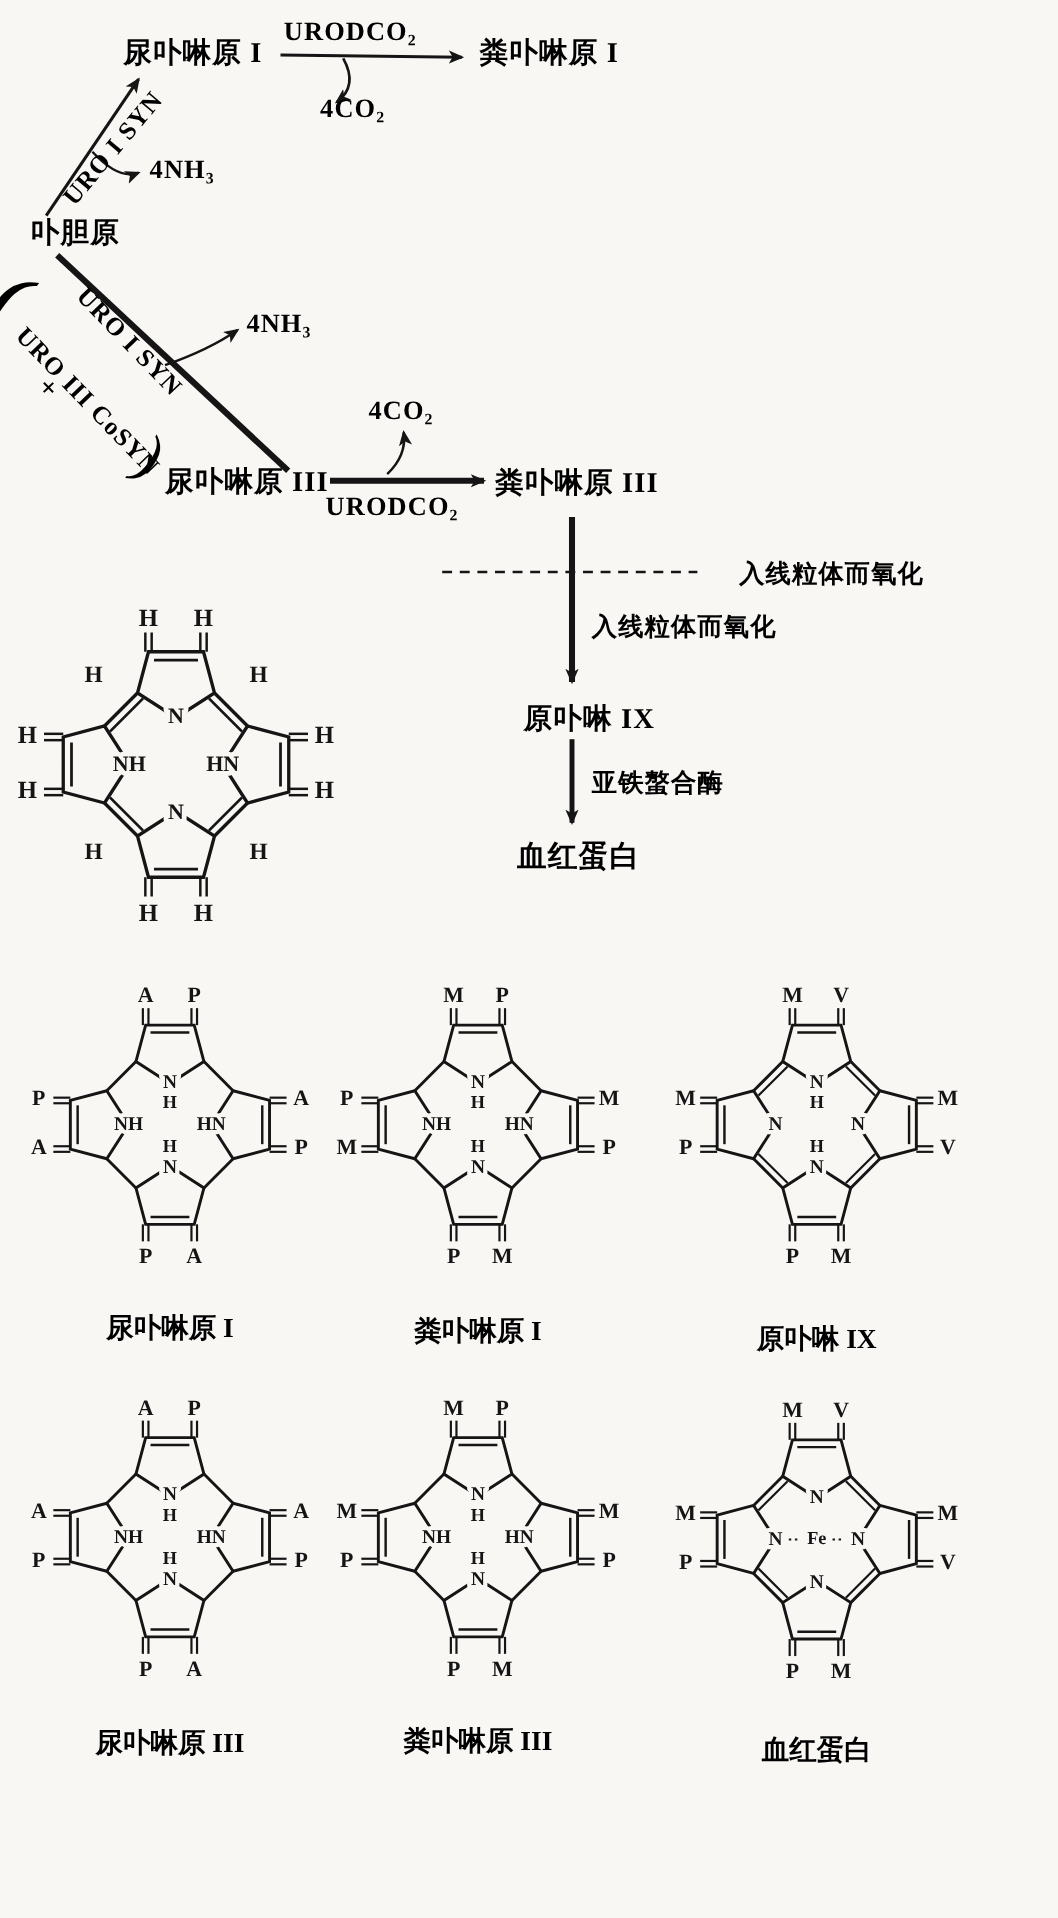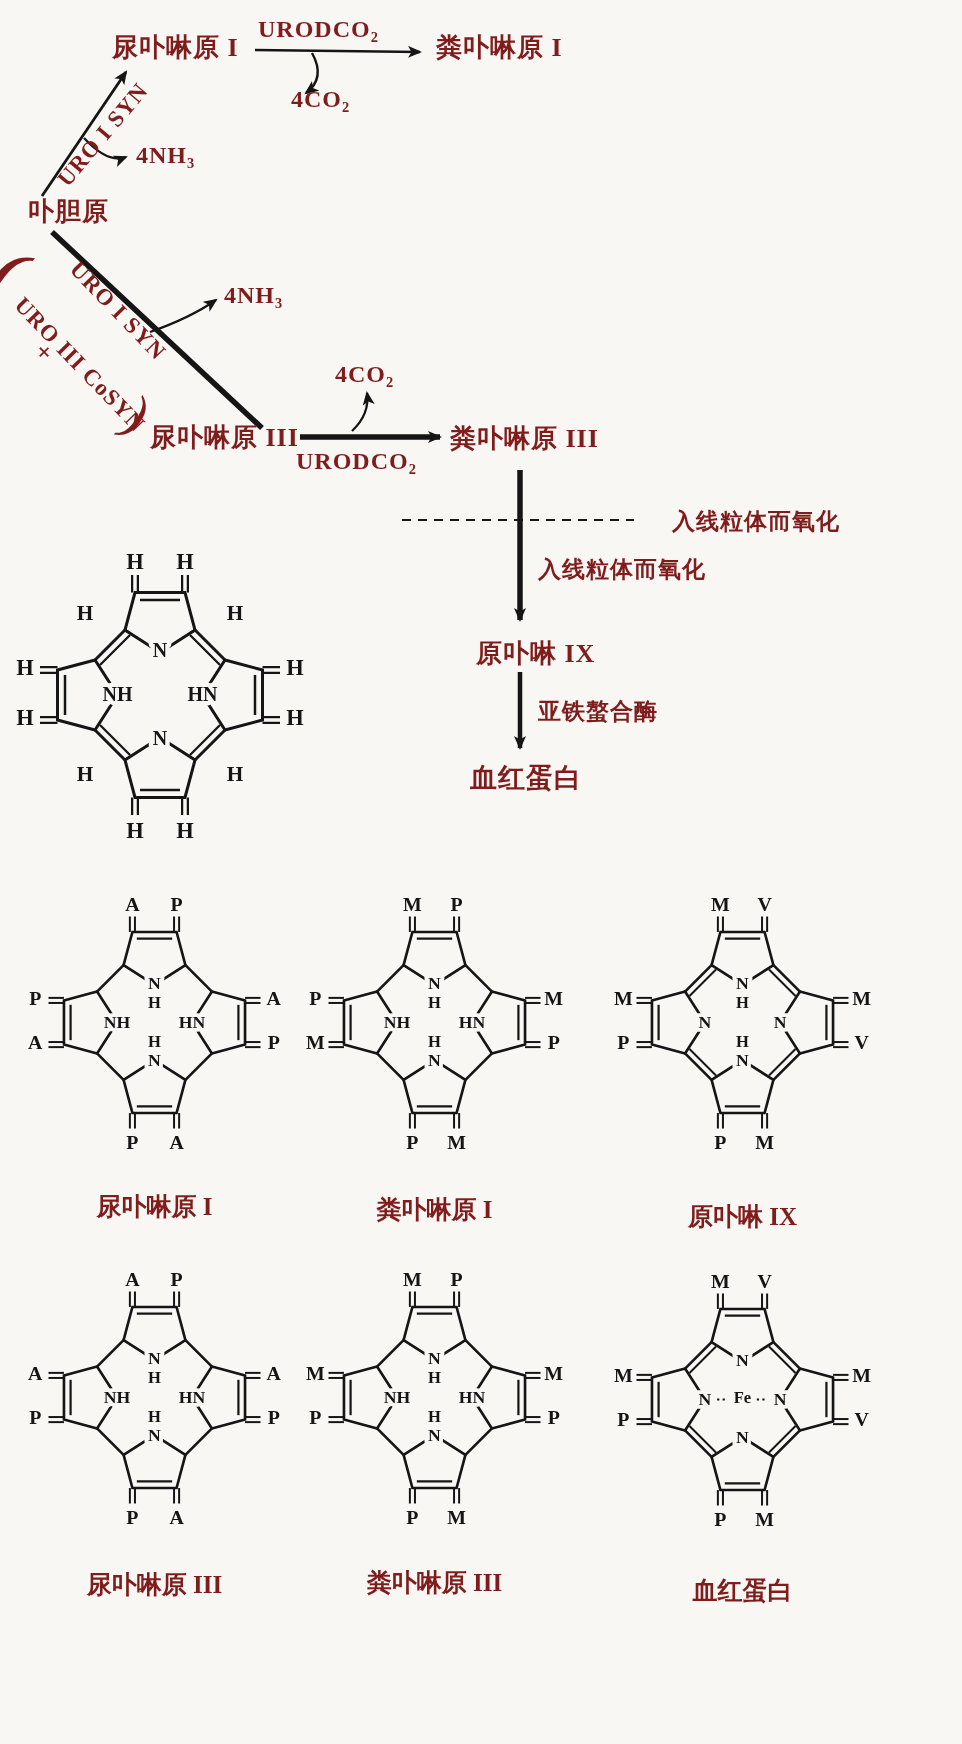--- a/index.html
+++ b/index.html
@@ -1,17 +1,17 @@
 <!DOCTYPE html>
 <html><head>
 <meta charset="utf-8">
 <style>
   *{margin:0;padding:0;box-sizing:border-box;}
   html,body{background:#e9e8e4;}
-  .page{position:relative;width:962px;height:1744px;background:#f8f7f4;color:#7f1d1d;
+  .page{position:relative;width:962px;height:1744px;background:#f8f7f4;color:#000000;
         font-family:"Liberation Serif","DejaVu Serif",serif;overflow:hidden;}
   .lbl{position:absolute;font-weight:700;white-space:nowrap;letter-spacing:1px;}.fs23{font-size:23px}.fs24{font-size:24px}
   .fs26{font-size:26px}.fs27{font-size:27px}
   .rot{transform-origin:center center;}
   .paren{position:absolute;font-weight:400;line-height:1;}
   .cap{position:absolute;font-size:25px;font-weight:700;text-align:center;white-space:nowrap;}
   svg.abs{position:absolute;overflow:visible;}
   svg text{font-family:"Liberation Serif","DejaVu Serif",serif;fill:#151515;}
   svg text.halo{paint-order:stroke;stroke:#f8f7f4;stroke-width:7px;stroke-linejoin:round;}
 </style>

